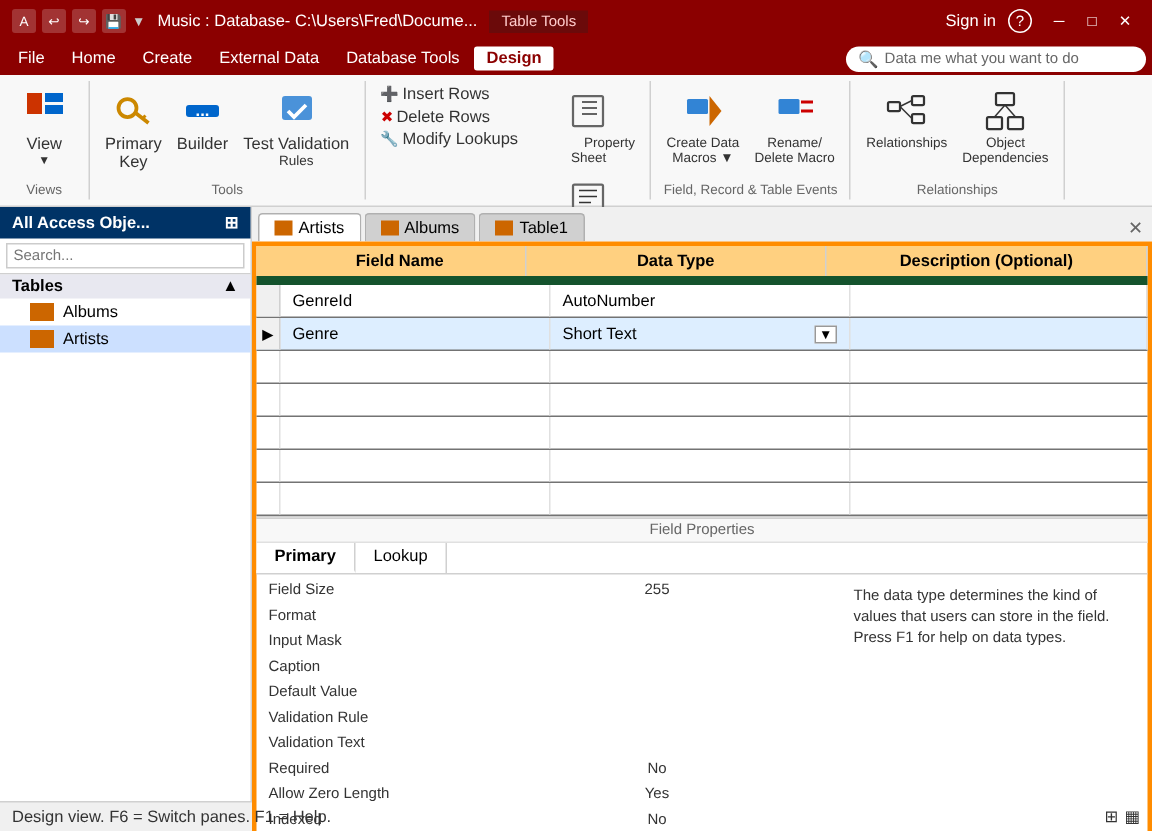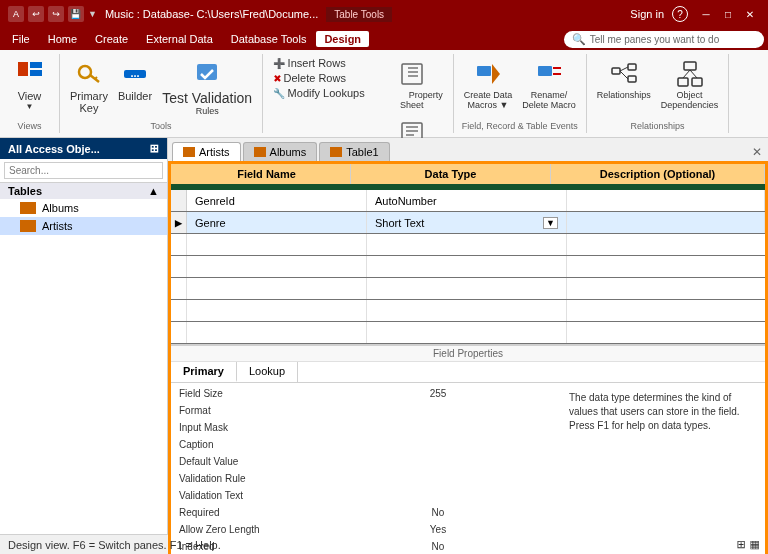--- a/index.html
+++ b/index.html
@@ -295,21 +295,21 @@
 
 <div class="menu-bar">
   <div class="menu-item">File</div>
   <div class="menu-item">Home</div>
   <div class="menu-item">Create</div>
   <div class="menu-item">External Data</div>
   <div class="menu-item">Database Tools</div>
   <div class="menu-item design-active">Design</div>
   <div class="tell-me">
     <span>🔍</span>
-    <span style="font-size:10px;color:#666;">Tell me panes you want to do</span>
+    <span style="font-size:10px;color:#666;">Data me what you want to do</span>
   </div>
 </div>
 
 <div class="ribbon">
 
   <div class="ribbon-group">
     <div class="ribbon-buttons">
       <div class="ribbon-btn-large">
         <div class="ribbon-btn-icon">
           <svg width="28" height="28" viewBox="0 0 28 28">
@@ -347,21 +347,21 @@
         </div>
         <span>Builder</span>
       </div>
       <div class="ribbon-btn-large">
         <div class="ribbon-btn-icon">
           <svg width="28" height="28" viewBox="0 0 28 28">
             <rect x="4" y="4" width="20" height="16" rx="2" fill="#0066cc" opacity="0.7"></rect>
             <polyline points="8,14 12,18 20,10" fill="none" stroke="white" stroke-width="2.5"></polyline>
           </svg>
         </div>
-        <span style="font-size:14px;text-align:center;">Test Validation</span>
+        <span style="font-size:11px;text-align:center;">Test Validation</span>
         <span style="font-size:9px;">Rules</span>
       </div>
     </div>
     <span class="ribbon-group-label">Tools</span>
   </div>
 
   <div class="ribbon-group" style="min-width:130px;">
     <div style="display:flex;gap:8px;flex:1;align-items:flex-start;">
       <div class="ribbon-small-group">
         <div class="ribbon-btn-small">

